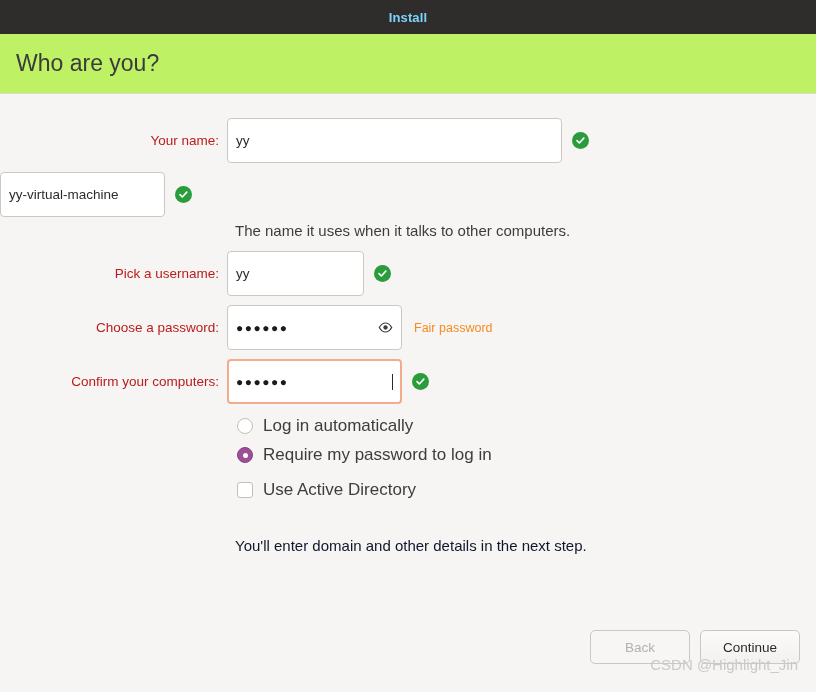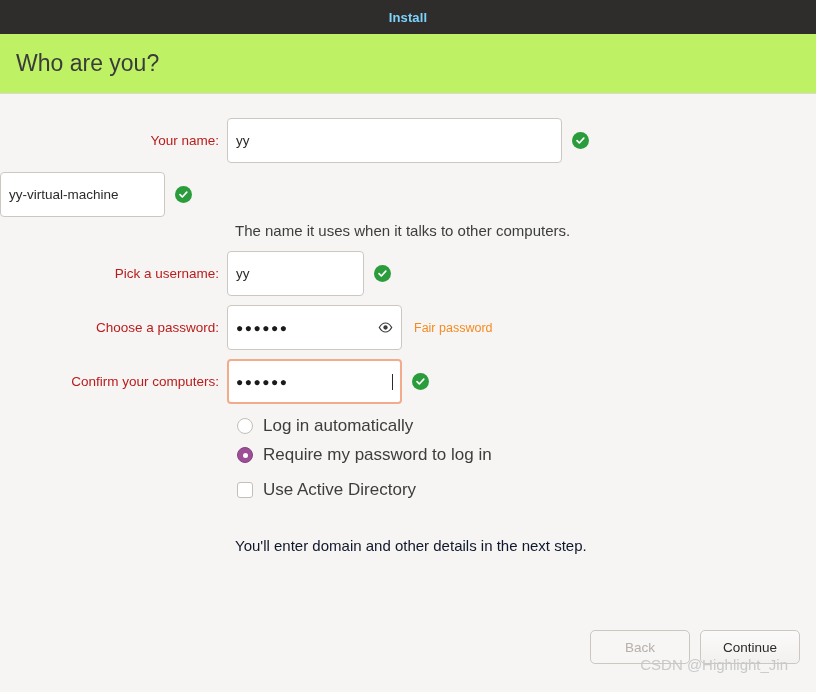--- a/index.html
+++ b/index.html
@@ -223,21 +223,21 @@
     margin-top: 20px;
   }
   .btn.disabled {
     color: #b5b0ac;
     background: #f7f6f5;
   }
 
   
   .watermark {
     position: absolute;
-    right: 28px;
+    right: 18px;
     bottom: 12px;
     font-size: 15px;
     color: #c9c9c9;
   }
 </style>
 </head>
 <body>
 
 <div class="titlebar">
   <span class="titlebar-text">Install</span>

